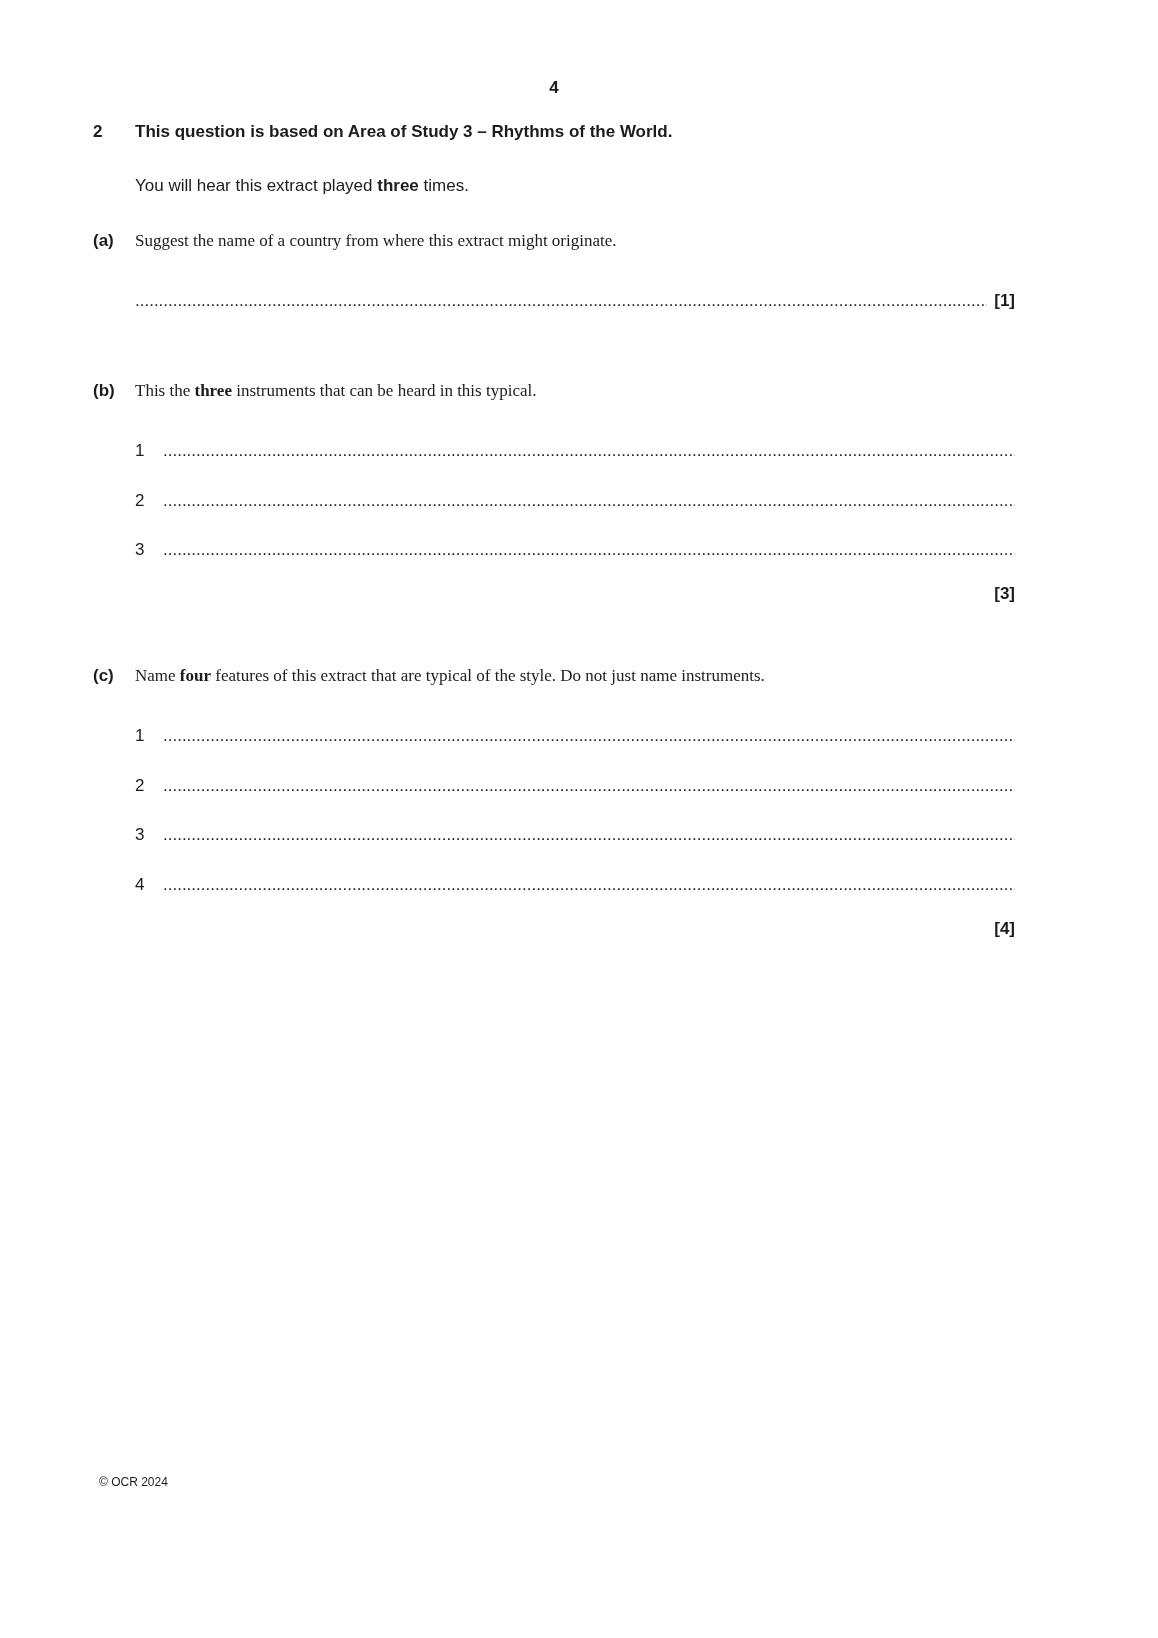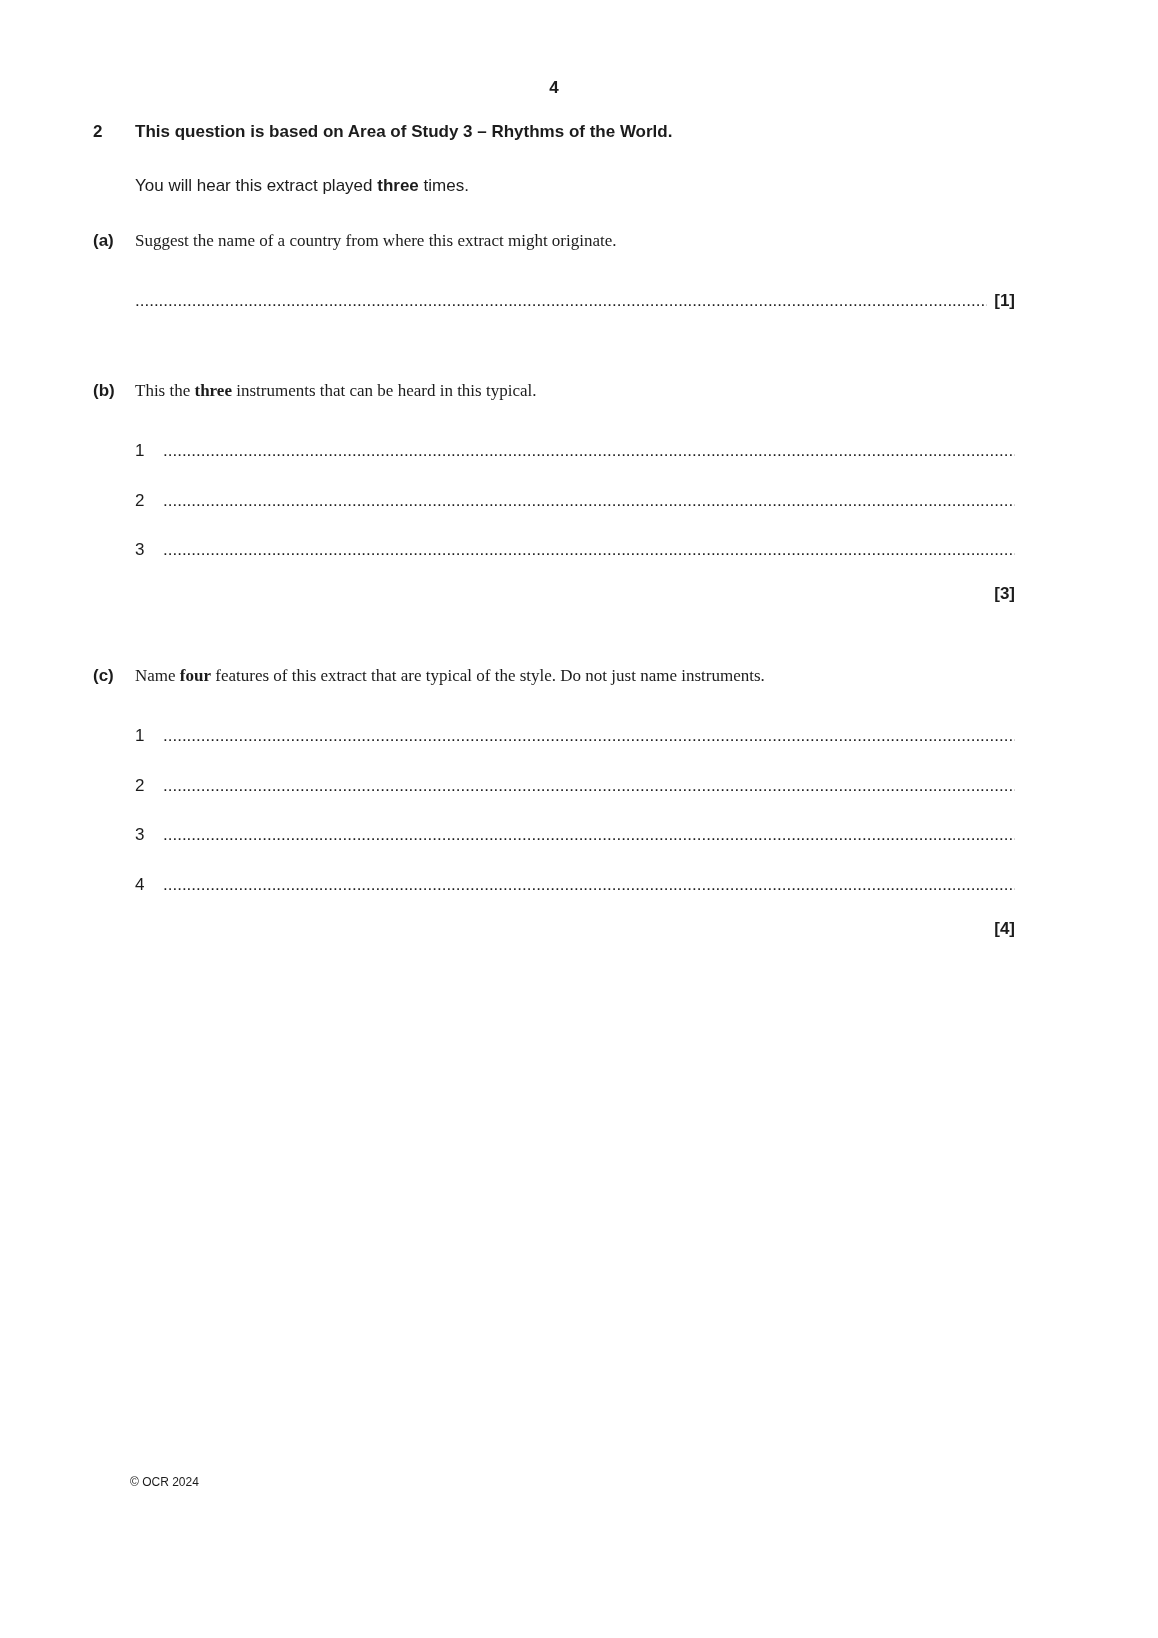--- a/index.html
+++ b/index.html
@@ -70,21 +70,21 @@
   }
   .marks-row {
     text-align: right;
     font-weight: bold;
     margin-top: -6px;
     margin-bottom: 58px;
   }
   strong { font-weight: bold; }
   .footer {
     position: absolute;
-    left: 130px;
+    left: 99px;
     top: 1474px;
     font-size: 12px;
     color: #1c1c1c;
   }
 </style>
 </head>
 <body>
 
 <div class="page">
 

